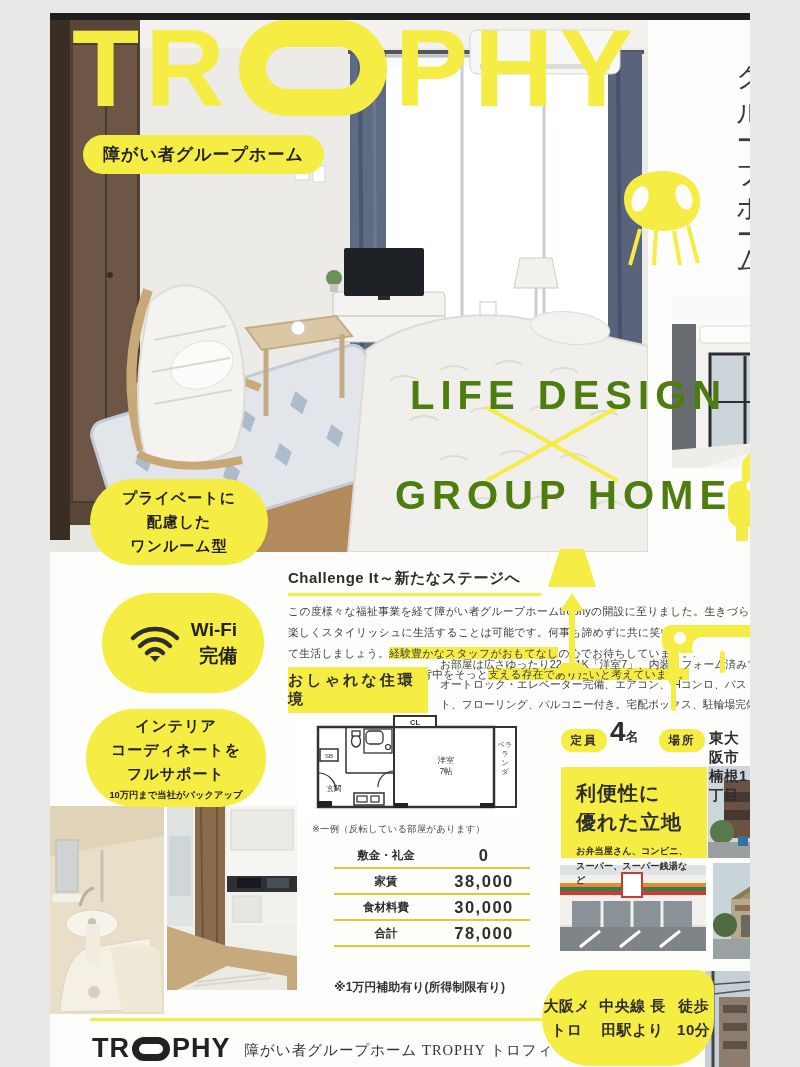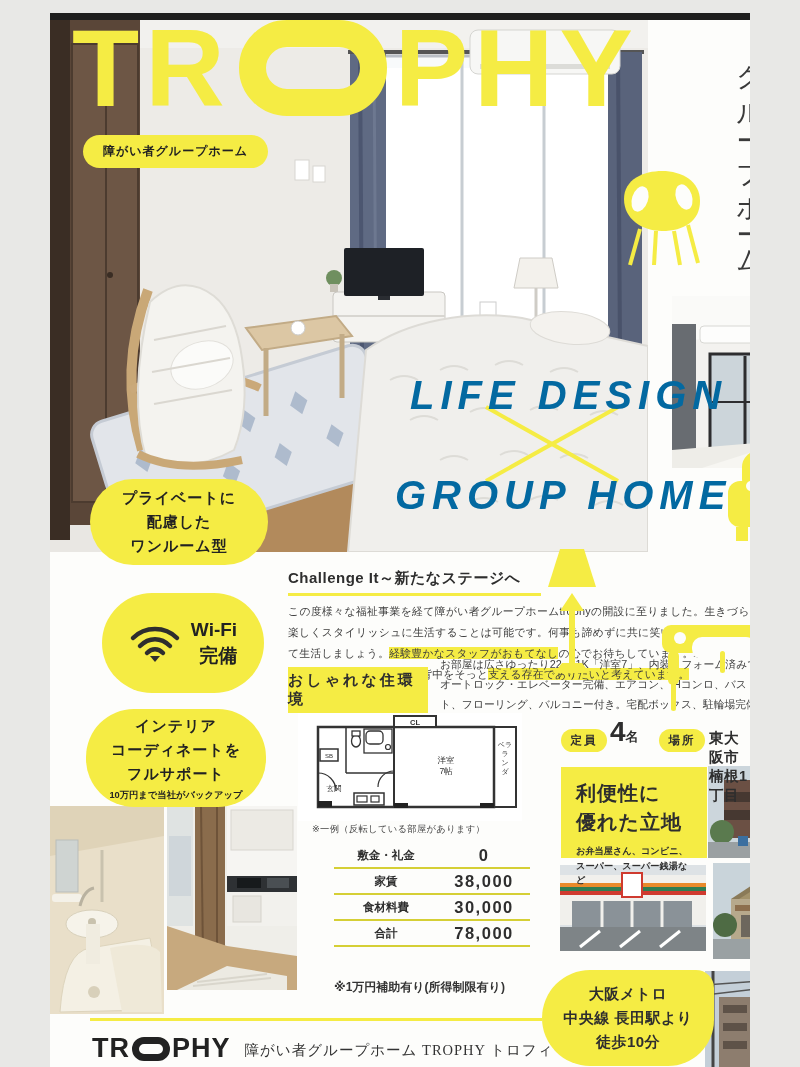--- a/index.html
+++ b/index.html
@@ -10,28 +10,28 @@
   }
   .abs{position:absolute;}
   
   .top-bar{left:0;top:0;width:738px;height:7px;background:#1e1e1e;}
   .main-photo{left:0;top:7px;width:598px;height:532px;}
   .trophy-word{left:22px;top:0px;display:flex;align-items:center;z-index:5;
     color:#f5ec44;font-weight:800;font-size:110px;letter-spacing:6px;line-height:1;}
   .o-ring{display:inline-block;width:148px;height:96px;border:27px solid #f5ec44;
     border-radius:52px;margin:0 8px;box-sizing:border-box;}
   .top-badge{left:33px;top:122px;z-index:6;background:#f5ec44;border-radius:20px;
-    padding:8px 20px;font-size:12px;font-weight:bold;color:#222;letter-spacing:1px;}
+    padding:8px 20px;font-size:17px;font-weight:bold;color:#222;letter-spacing:1px;}
   .vtxt{writing-mode:vertical-rl;text-orientation:upright;font-size:27px;color:#3a3a3a;
     letter-spacing:11px;font-weight:500;z-index:4;}
   .v-x{font-size:20px;color:#3a3a3a;z-index:4;font-weight:bold;}
   
   .ico{z-index:5;}
   
-  .overlay-big{z-index:6;color:#0369a1;font-weight:800;font-size:40px;letter-spacing:6px;line-height:1;white-space:nowrap;font-style:italic;}
+  .overlay-big{z-index:6;color:#4d7c0f;font-weight:800;font-size:40px;letter-spacing:6px;line-height:1;white-space:nowrap;}
   
   .pill{background:#f5ec44;z-index:7;display:flex;flex-direction:column;justify-content:center;
     align-items:center;text-align:center;font-weight:bold;color:#222;}
   .pill .ln{font-size:15px;line-height:1.6;letter-spacing:1px;}
   .pill .note{font-size:9.3px;font-weight:bold;margin-top:3px;letter-spacing:0;}
   .wifi-row{display:flex;align-items:center;gap:10px;}
   .wifi-txt{font-size:19px;font-weight:bold;line-height:1.35;text-align:right;}
   
   .intro-h{left:238px;top:556px;font-size:15px;font-weight:bold;letter-spacing:.5px;}
   .intro-underline{left:238px;top:580px;width:253px;height:3px;background:#f5ec44;}
@@ -58,21 +58,21 @@
     align-items:center;justify-content:center;font-size:11.5px;font-weight:bold;letter-spacing:2px;z-index:3;}
   .cap-num{left:560px;top:703px;font-weight:bold;z-index:3;}
   .cap-num .big{font-size:28px;}
   .cap-num .small{font-size:13px;}
   .loc-val{left:659px;top:716px;font-size:14.5px;font-weight:bold;letter-spacing:.5px;z-index:3;}
   .conv-box{left:511px;top:754px;width:146px;height:91px;background:#f5ec44;box-sizing:border-box;
     padding:12px 0 0 15px;z-index:3;}
   .conv-box .t{font-size:20px;font-weight:bold;line-height:1.45;letter-spacing:1px;}
   .conv-box .n{font-size:9.2px;font-weight:bold;line-height:1.6;margin-top:7px;width:118px;}
   .metro-box{left:492px;top:957px;width:172px;height:96px;background:#f5ec44;z-index:4;
-    border-radius:48px 18px 46px 48px;display:flex;flex-direction:column;justify-content:center;
+    border-radius:48px 18px 46px 48px;display:flex;justify-content:center;
     align-items:center;text-align:center;font-size:15px;font-weight:bold;line-height:1.6;letter-spacing:.5px;}
   
   .footer-line{left:40px;top:1005px;width:452px;height:3px;background:#f5ec44;}
   .footer{left:42px;top:1022px;display:flex;align-items:flex-end;gap:14px;}
   .f-logo{display:flex;align-items:center;color:#222;font-weight:800;font-size:27px;letter-spacing:1px;line-height:1;}
   .f-oring{display:inline-block;width:38px;height:24px;border:7px solid #222;border-radius:12px;
     margin:0 2px;box-sizing:border-box;}
   .f-tag{font-family:"Liberation Serif","DejaVu Serif",serif;font-size:14.5px;color:#333;
     letter-spacing:1px;padding-bottom:2px;}
   .bottom-smudge{left:32px;top:1060px;width:148px;height:7px;background:#4a4a4a;opacity:.55;border-radius:2px;}

